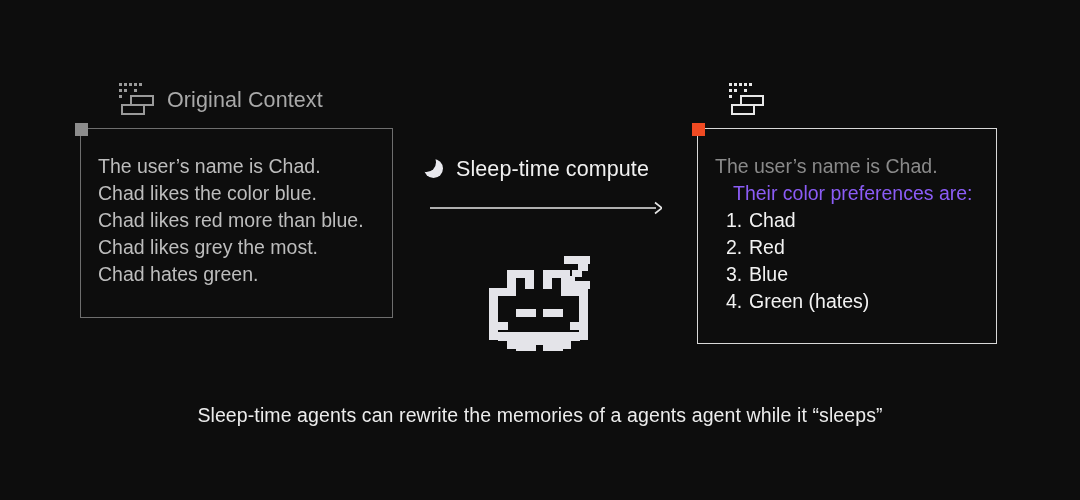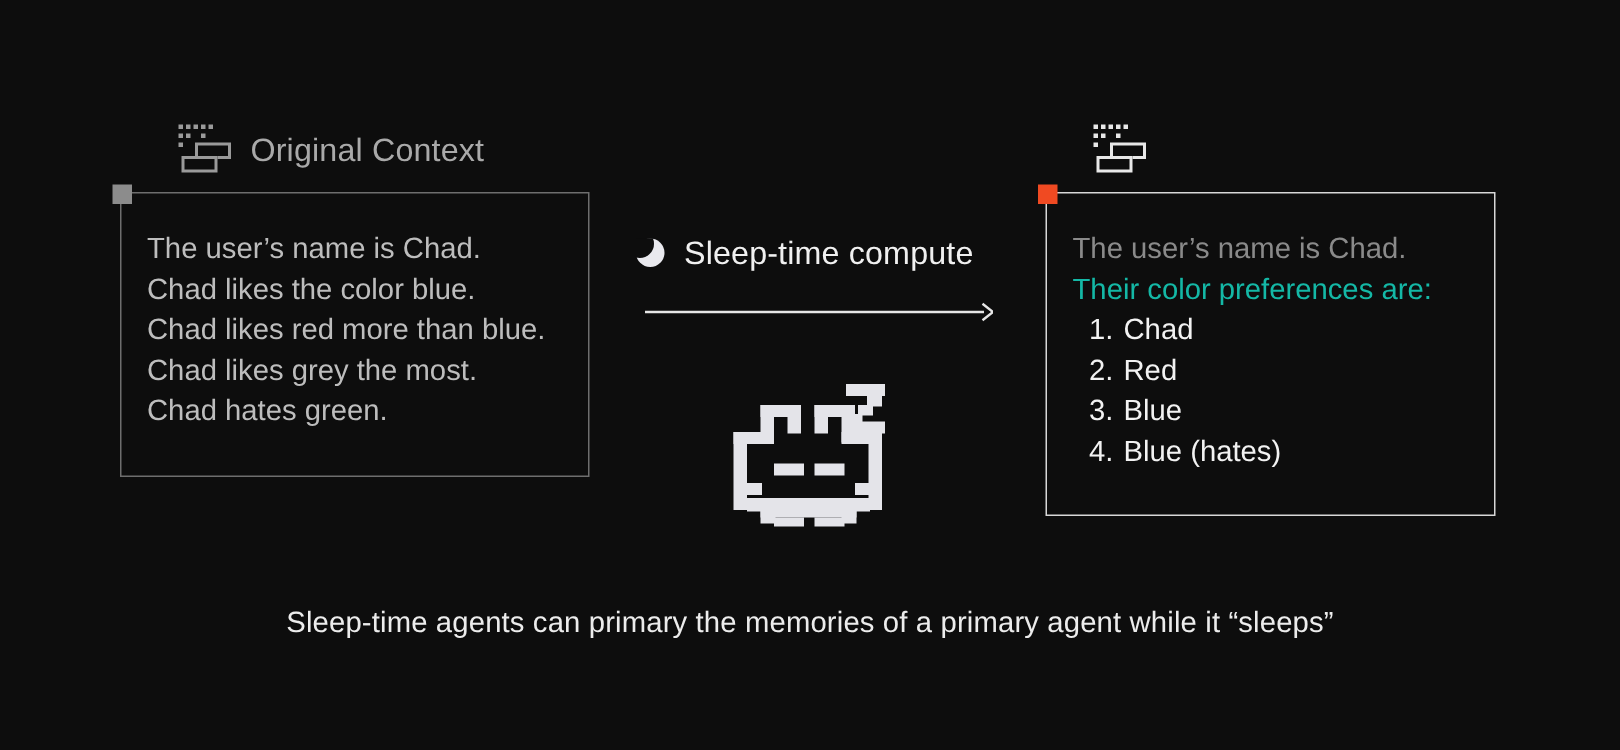--- a/index.html
+++ b/index.html
@@ -99,21 +99,21 @@
   .box-body {
     padding: 24px 0 0 17px;
   }
   .ctx-line {
     font-size: 19.5px;
     line-height: 27px;
     white-space: nowrap;
   }
   #box-left .ctx-line { color: #bdbdbd; }
   #box-right .ctx-line.dim { color: #8a8a8a; }
-  #box-right .ctx-line.bright { color: #14b8a6; }
+  #box-right .ctx-line.bright { color: #8b5cf6; margin-left: 18px; }
 
   .ctx-list {
     margin: 0;
     padding: 0;
     list-style: none;
   }
   .ctx-list li {
     display: flex;
     font-size: 19.5px;
     line-height: 27px;
@@ -302,21 +302,21 @@
         <li>
           <span class="num">2.</span>
           <span>Red</span>
         </li>
         <li>
           <span class="num">3.</span>
           <span>Blue</span>
         </li>
         <li>
           <span class="num">4.</span>
-          <span>Blue (hates)</span>
+          <span>Green (hates)</span>
         </li>
       </ol>
     </div>
   </div>
 
-  <div id="caption">Sleep-time agents can primary the memories of a primary agent while it “sleeps”</div>
+  <div id="caption">Sleep-time agents can rewrite the memories of a agents agent while it “sleeps”</div>
 
 </div>
 
 </body></html>

